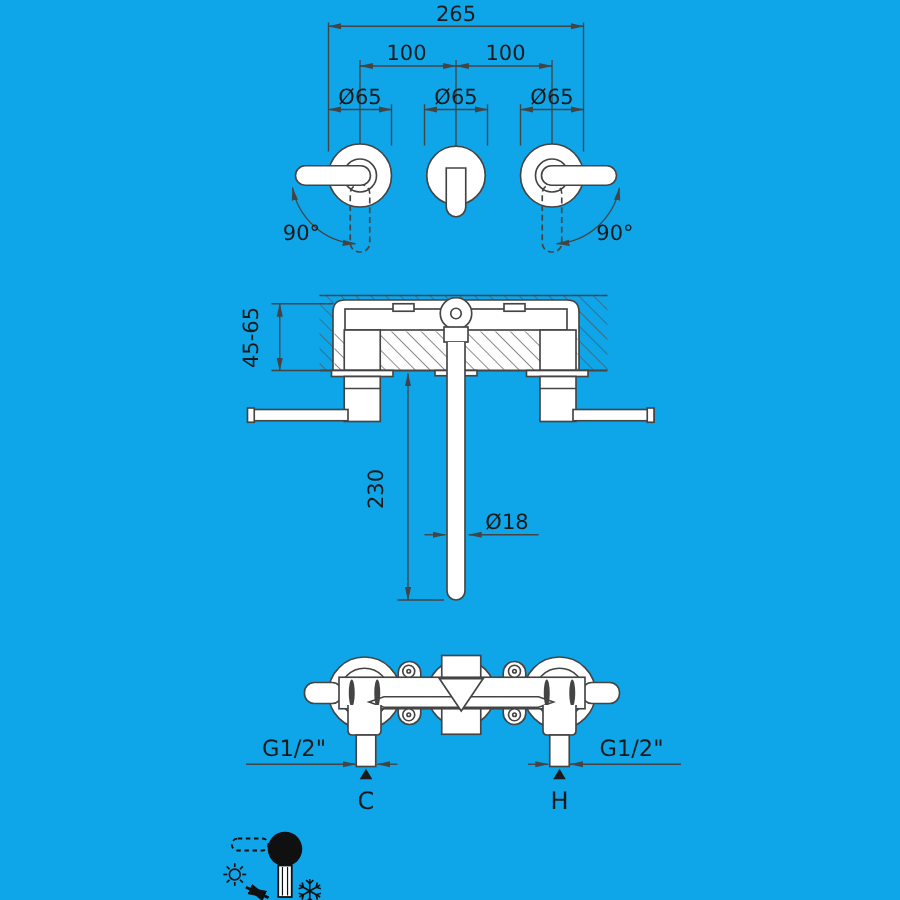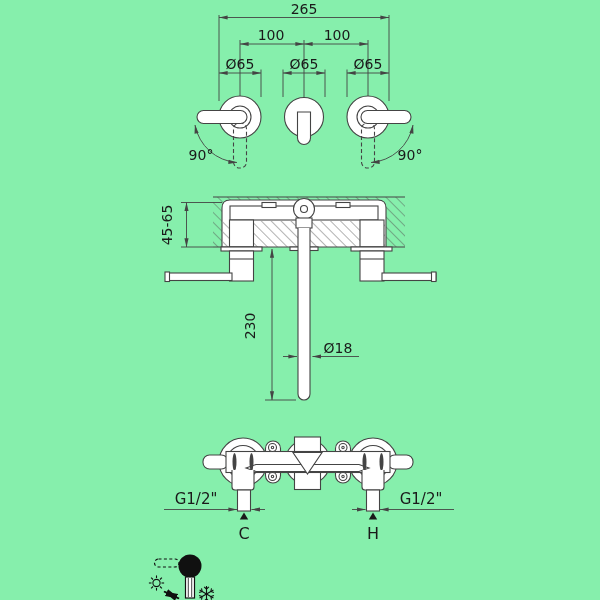--- a/index.html
+++ b/index.html
@@ -1,16 +1,16 @@
 <!DOCTYPE html>
 <html><head>
 <meta charset="utf-8">
 <style>
   html,body{margin:0;padding:0;background:#fff;}
-  .stage{position:relative;width:600px;height:600px;background:#86efac;overflow:hidden;}
+  .stage{position:relative;width:600px;height:600px;background:#0ea5e9;overflow:hidden;}
   svg text{font-family:"DejaVu Sans","Liberation Sans",sans-serif;fill:#1a1a1a;}
   .dim{font-size:14px;}
   .thread{font-size:15px;}
   .marker-letter{font-size:16px;}
 </style>
 </head>
 <body>
 
 <div class="stage">
 <svg width="600" height="600" viewBox="0 0 600 600">

